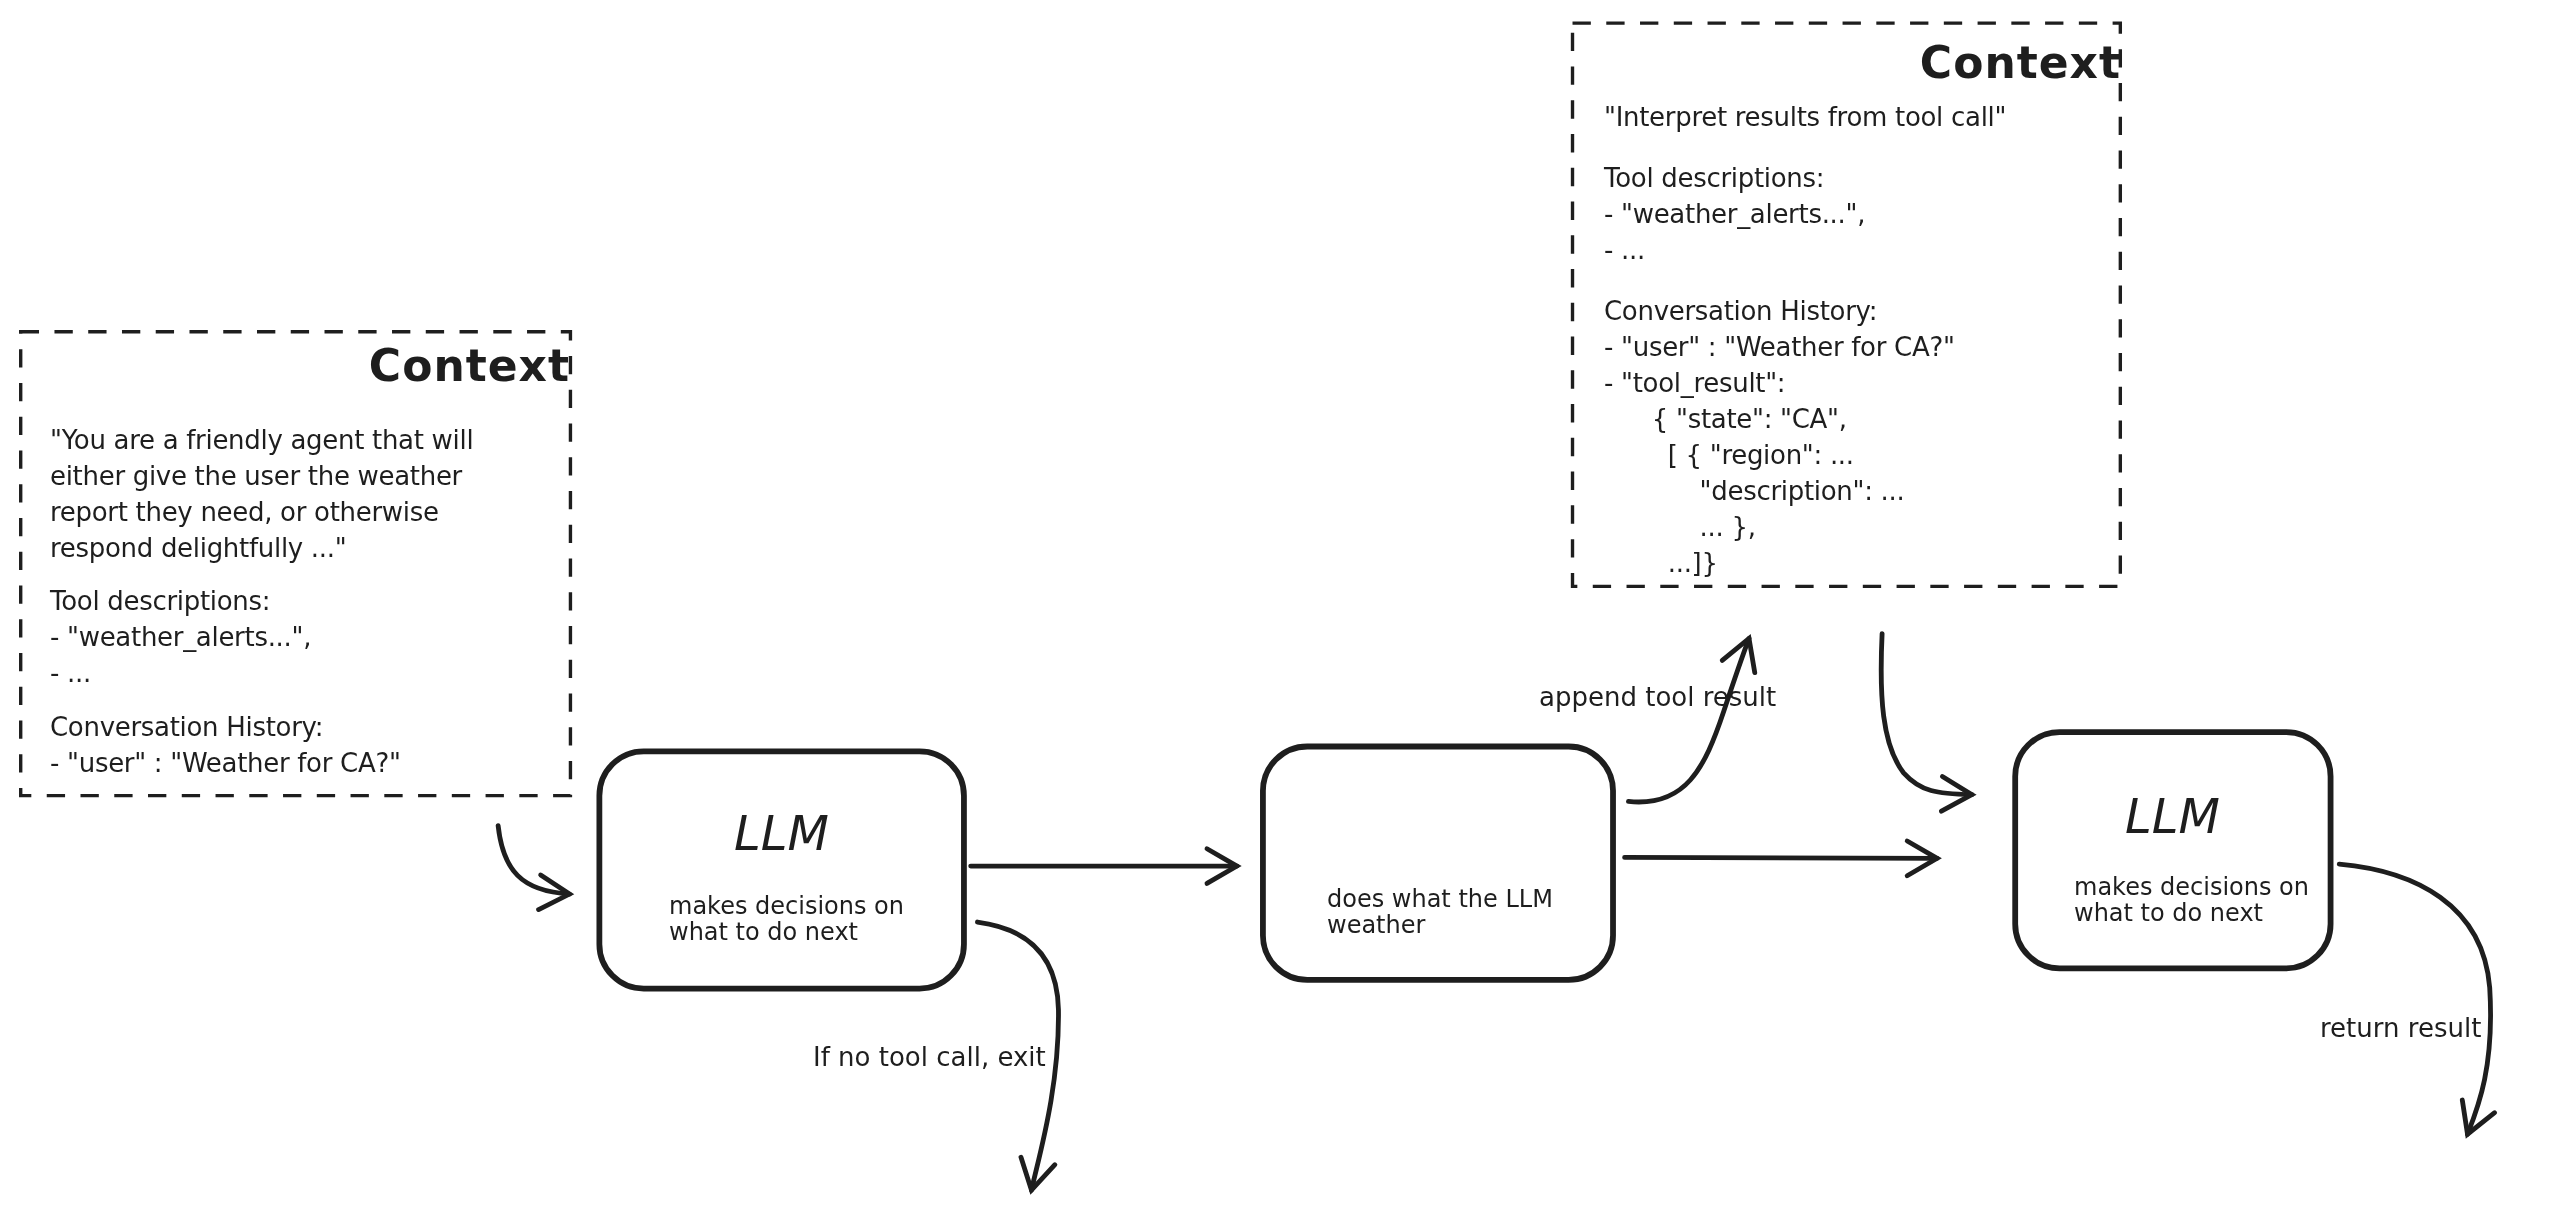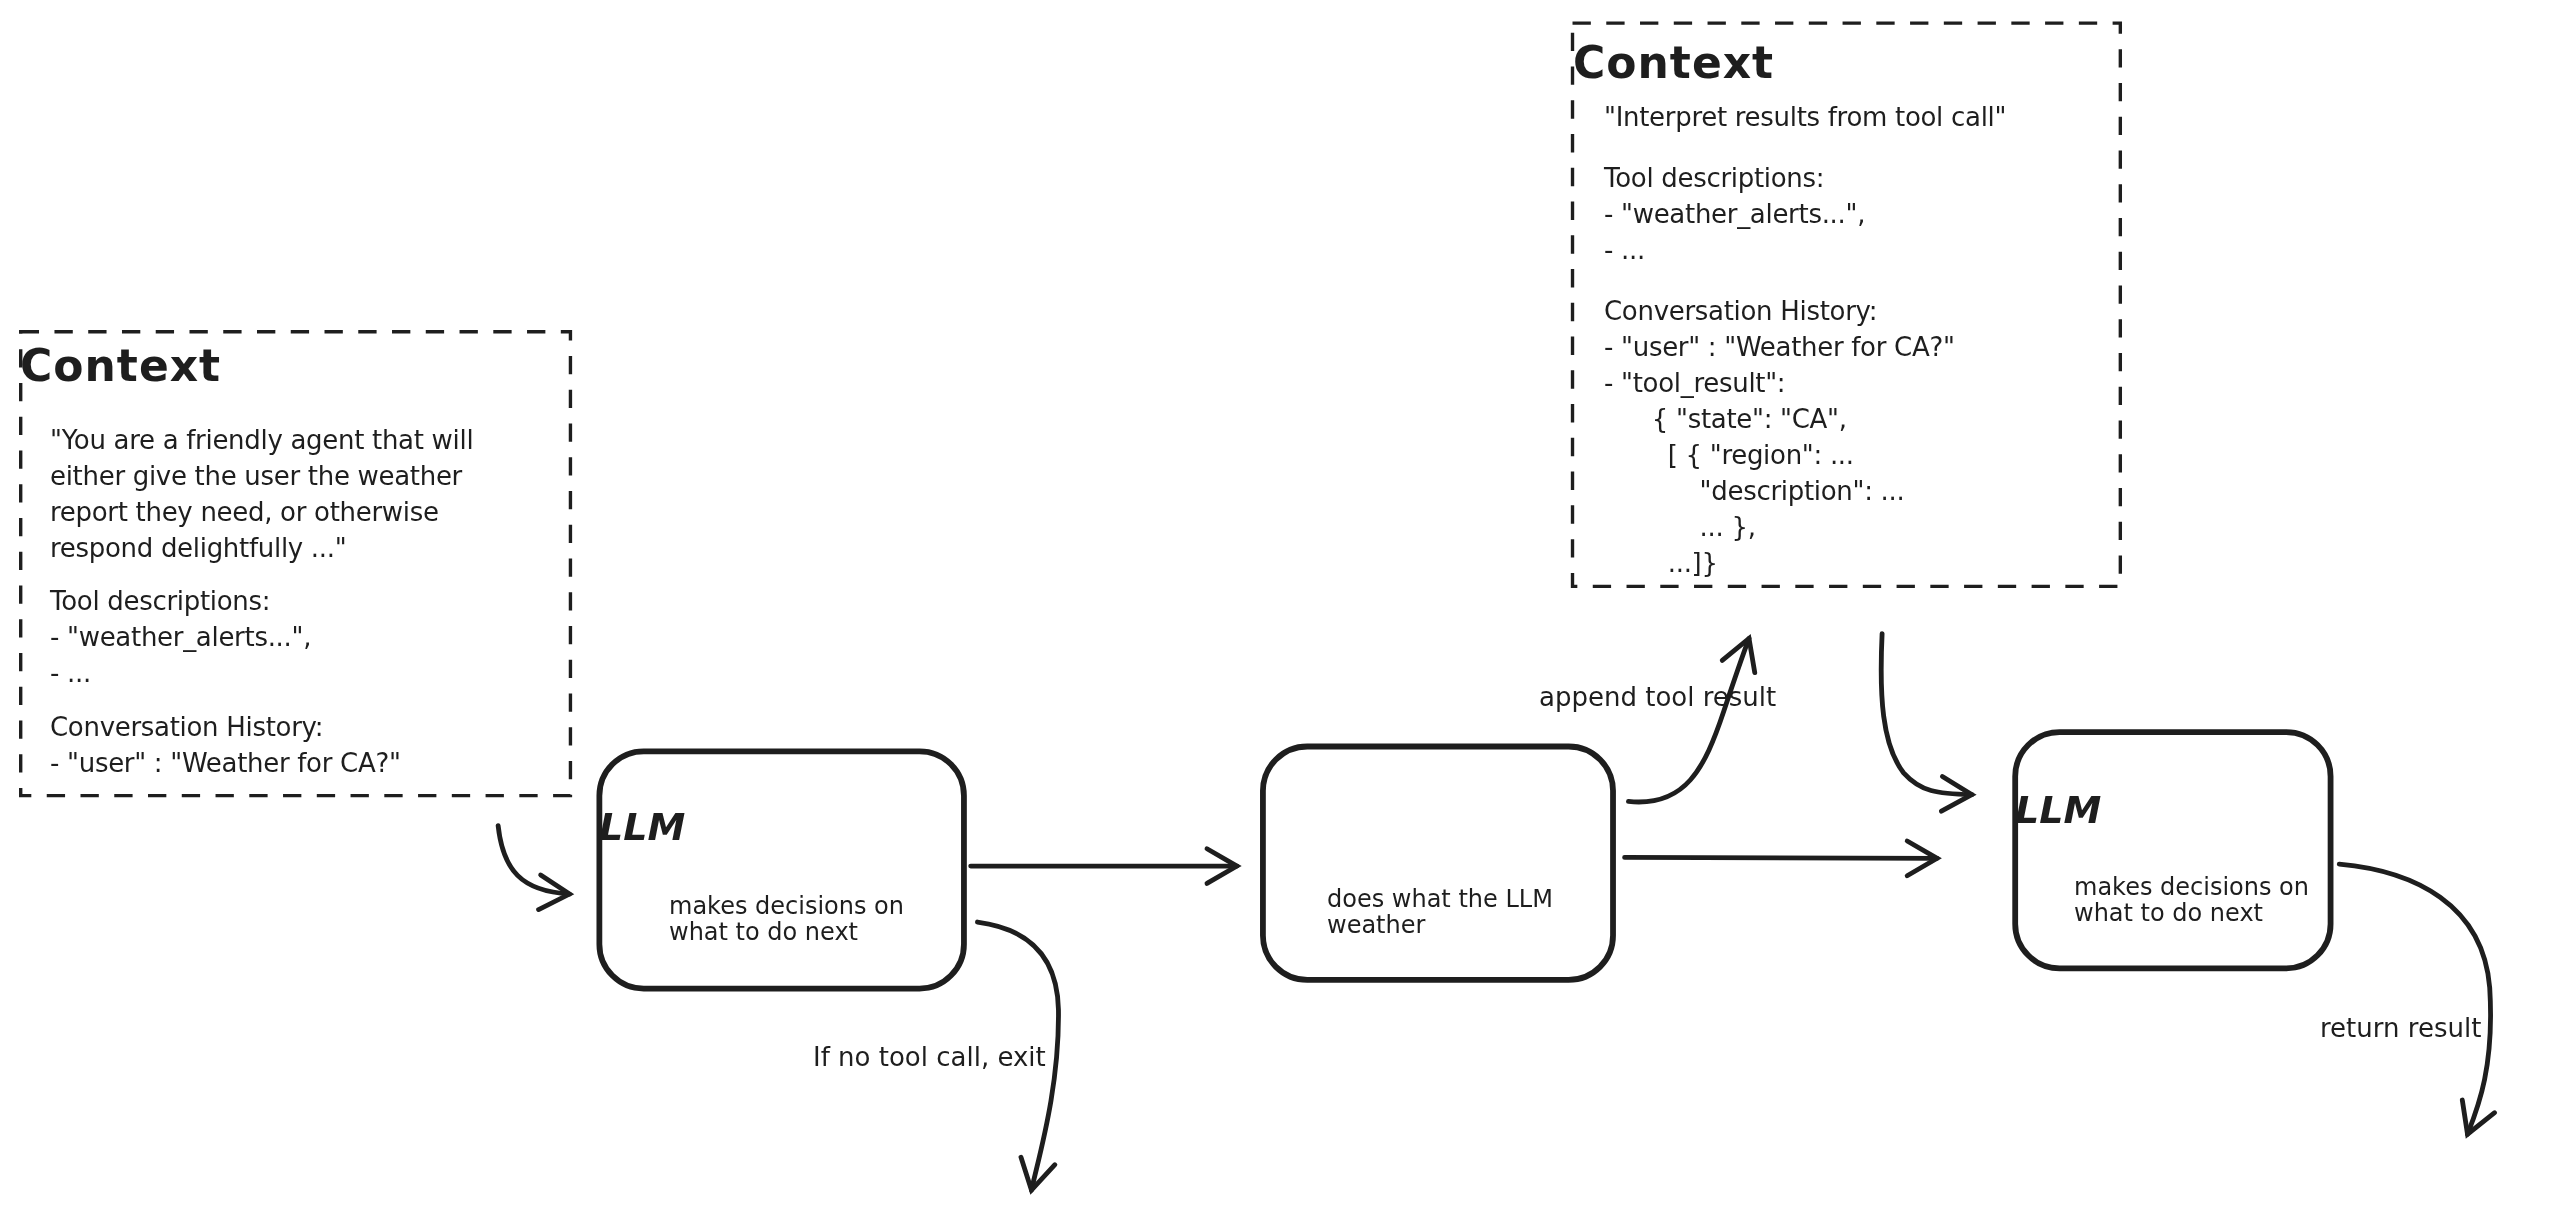--- a/index.html
+++ b/index.html
@@ -1,24 +1,24 @@
 <!DOCTYPE html>
 <html><head>
 <meta charset="utf-8">
 <style>
   html,body{margin:0;padding:0;background:#ffffff;}
   .canvas{position:relative;width:2576px;height:1221px;background:#ffffff;overflow:hidden;
           font-family:"DejaVu Sans",sans-serif;color:#1e1e1e;}
   .layer{position:absolute;left:0;top:0;}
   .abs{position:absolute;}
-  .ctx-title{font-size:44px;font-weight:bold;text-align:left;letter-spacing:1px;}
+  .ctx-title{font-size:44px;font-weight:bold;text-align:right;letter-spacing:1px;}
   .ctx-lines{font-size:26px;line-height:36px;white-space:pre;letter-spacing:-0.3px;}
   .ctx1-lines .sp{height:17.4px;}
   .ctx2-lines .sp{height:25px;}
-  .node-title{font-size:38px;font-weight:bold;text-align:left;}
+  .node-title{font-size:48px;font-weight:normal;text-align:center;}
   .italic{font-style:italic;}
   .node-desc{font-size:24px;line-height:26px;white-space:pre;}
   .edge-label{font-size:26px;white-space:pre;}
   svg{display:block;}
 </style>
 </head>
 <body>
 
 <div class="canvas">
 

